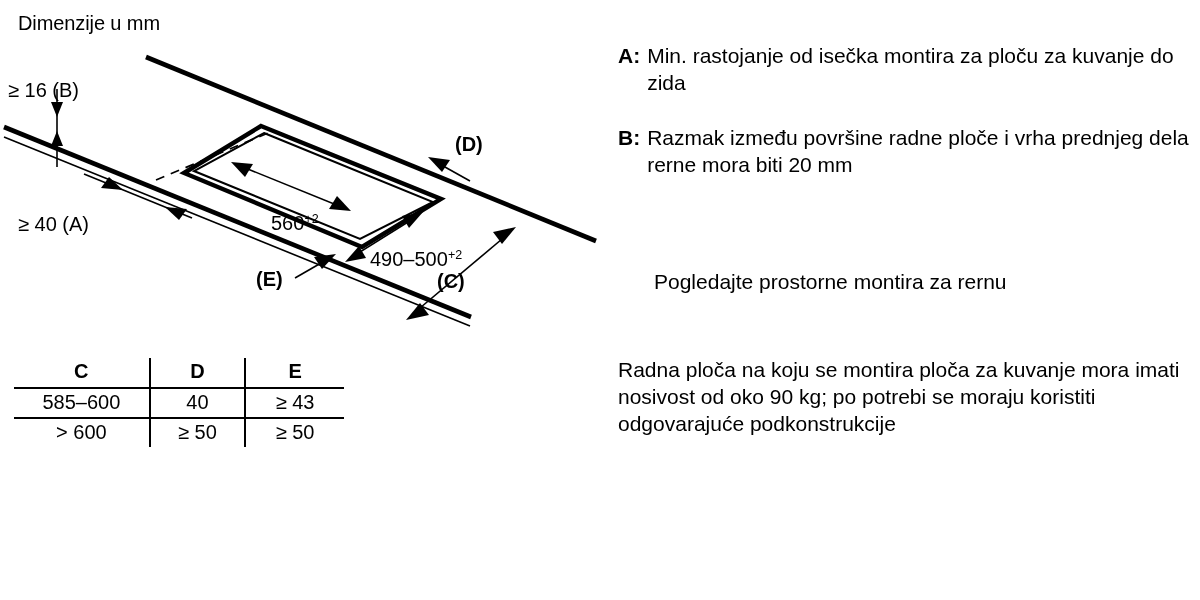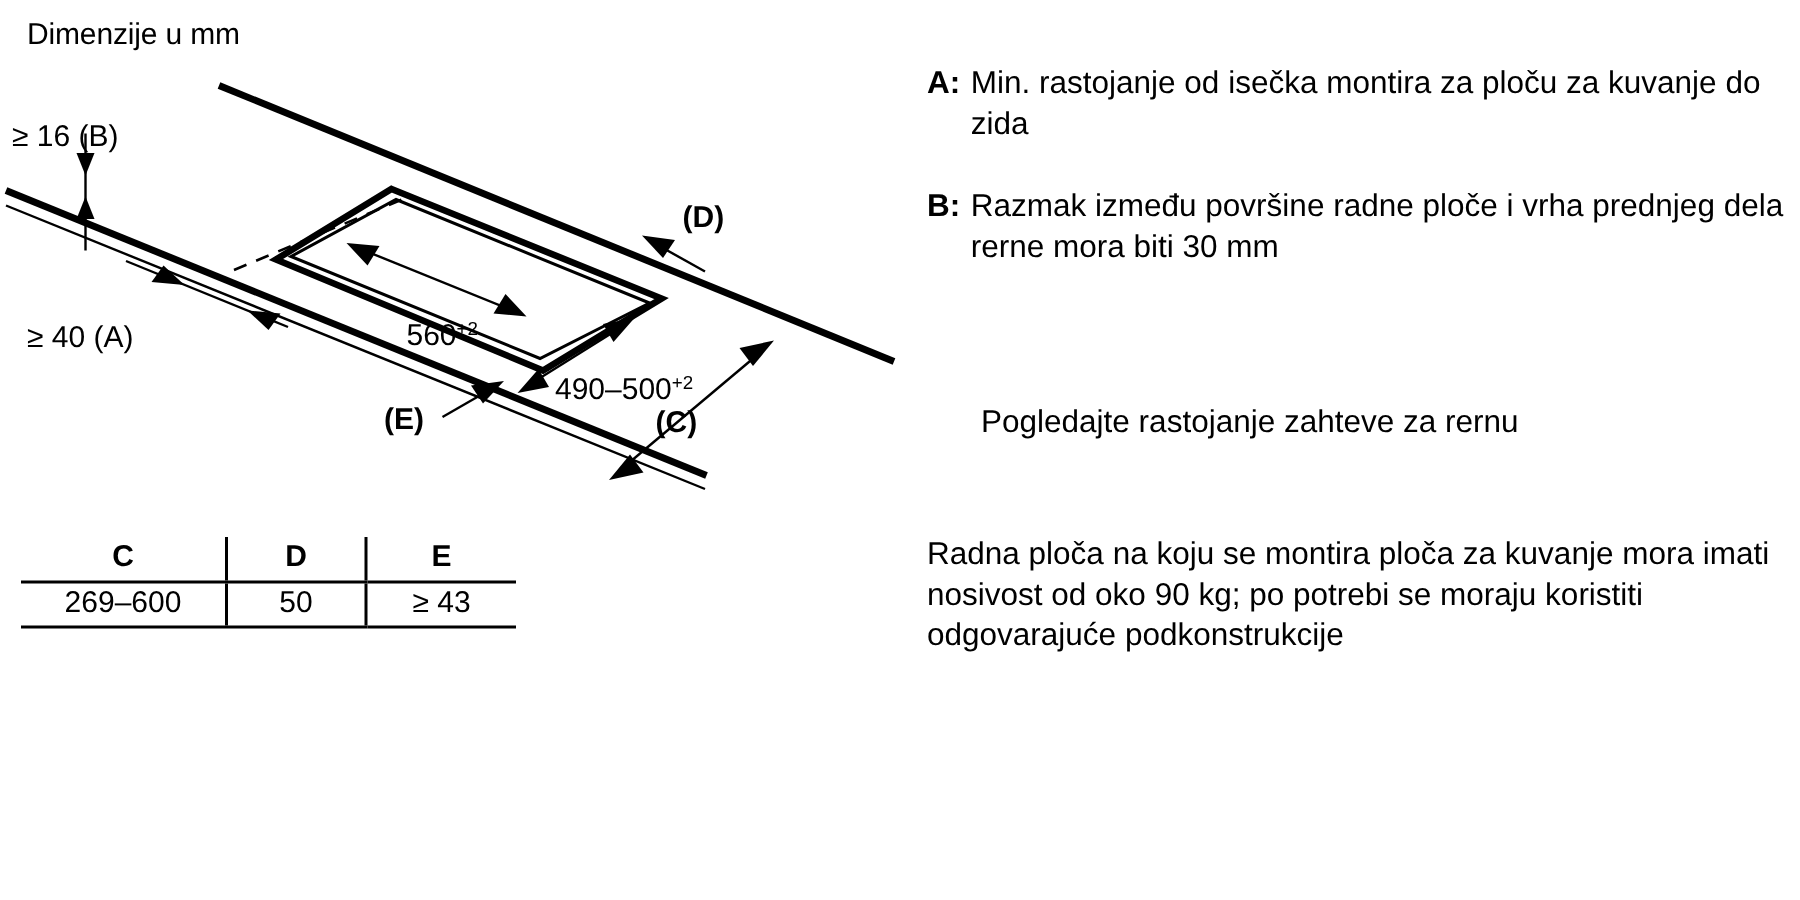--- a/index.html
+++ b/index.html
@@ -217,41 +217,46 @@
       <table class="dims">
         <thead>
           <tr>
             <th class="c-col">C</th>
             <th class="d-col">D</th>
             <th class="e-col">E</th>
           </tr>
         </thead>
         <tbody>
           <tr class="row-1">
-            <td class="c-col">269–600</td>
-            <td class="d-col">50</td>
+            <td class="c-col">585–600</td>
+            <td class="d-col">40</td>
             <td class="e-col">≥ 43</td>
+          </tr>
+          <tr class="row-2">
+            <td class="c-col">&gt; 600</td>
+            <td class="d-col">≥ 50</td>
+            <td class="e-col">≥ 50</td>
           </tr>
         </tbody>
       </table>
     </div>
 
   </div>
 
   <div id="right-col">
 
     <div class="note" id="note-a">
       <span class="key">A:</span>
       <span class="body">Min. rastojanje od isečka montira za ploču za kuvanje do zida</span>
     </div>
 
     <div class="note" id="note-b">
       <span class="key">B:</span>
-      <span class="body">Razmak između površine radne ploče i vrha prednjeg dela rerne mora biti 30 mm</span>
-    </div>
-
-    <div class="note" id="note-oven">Pogledajte rastojanje zahteve za rernu</div>
+      <span class="body">Razmak između površine radne ploče i vrha prednjeg dela rerne mora biti 20 mm</span>
+    </div>
+
+    <div class="note" id="note-oven">Pogledajte prostorne montira za rernu</div>
 
     <div class="note" id="note-load">Radna ploča na koju se montira ploča za kuvanje mora imati nosivost od oko 90 kg; po potrebi se moraju koristiti odgovarajuće podkonstrukcije</div>
 
   </div>
 
 </div>
 
 </body></html>

